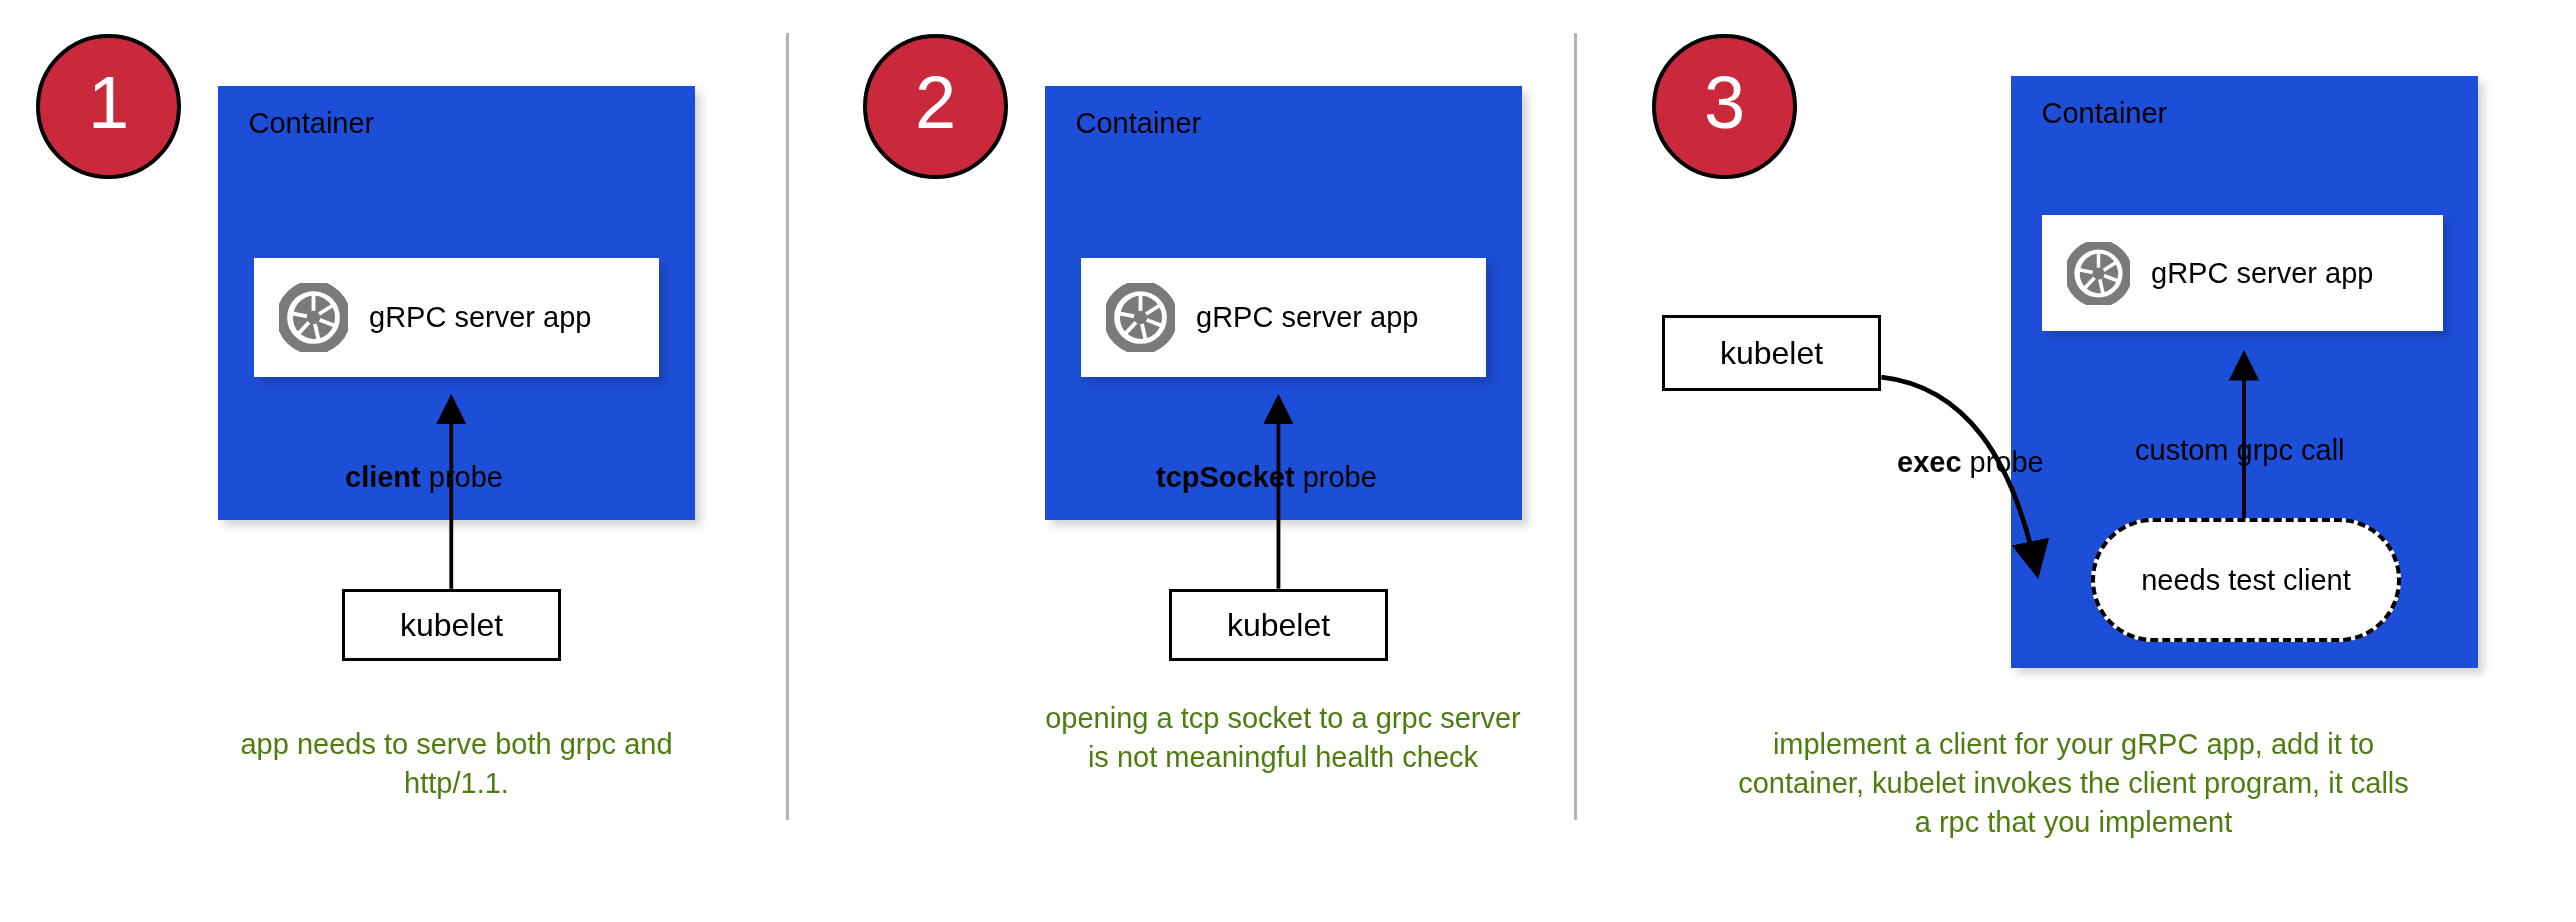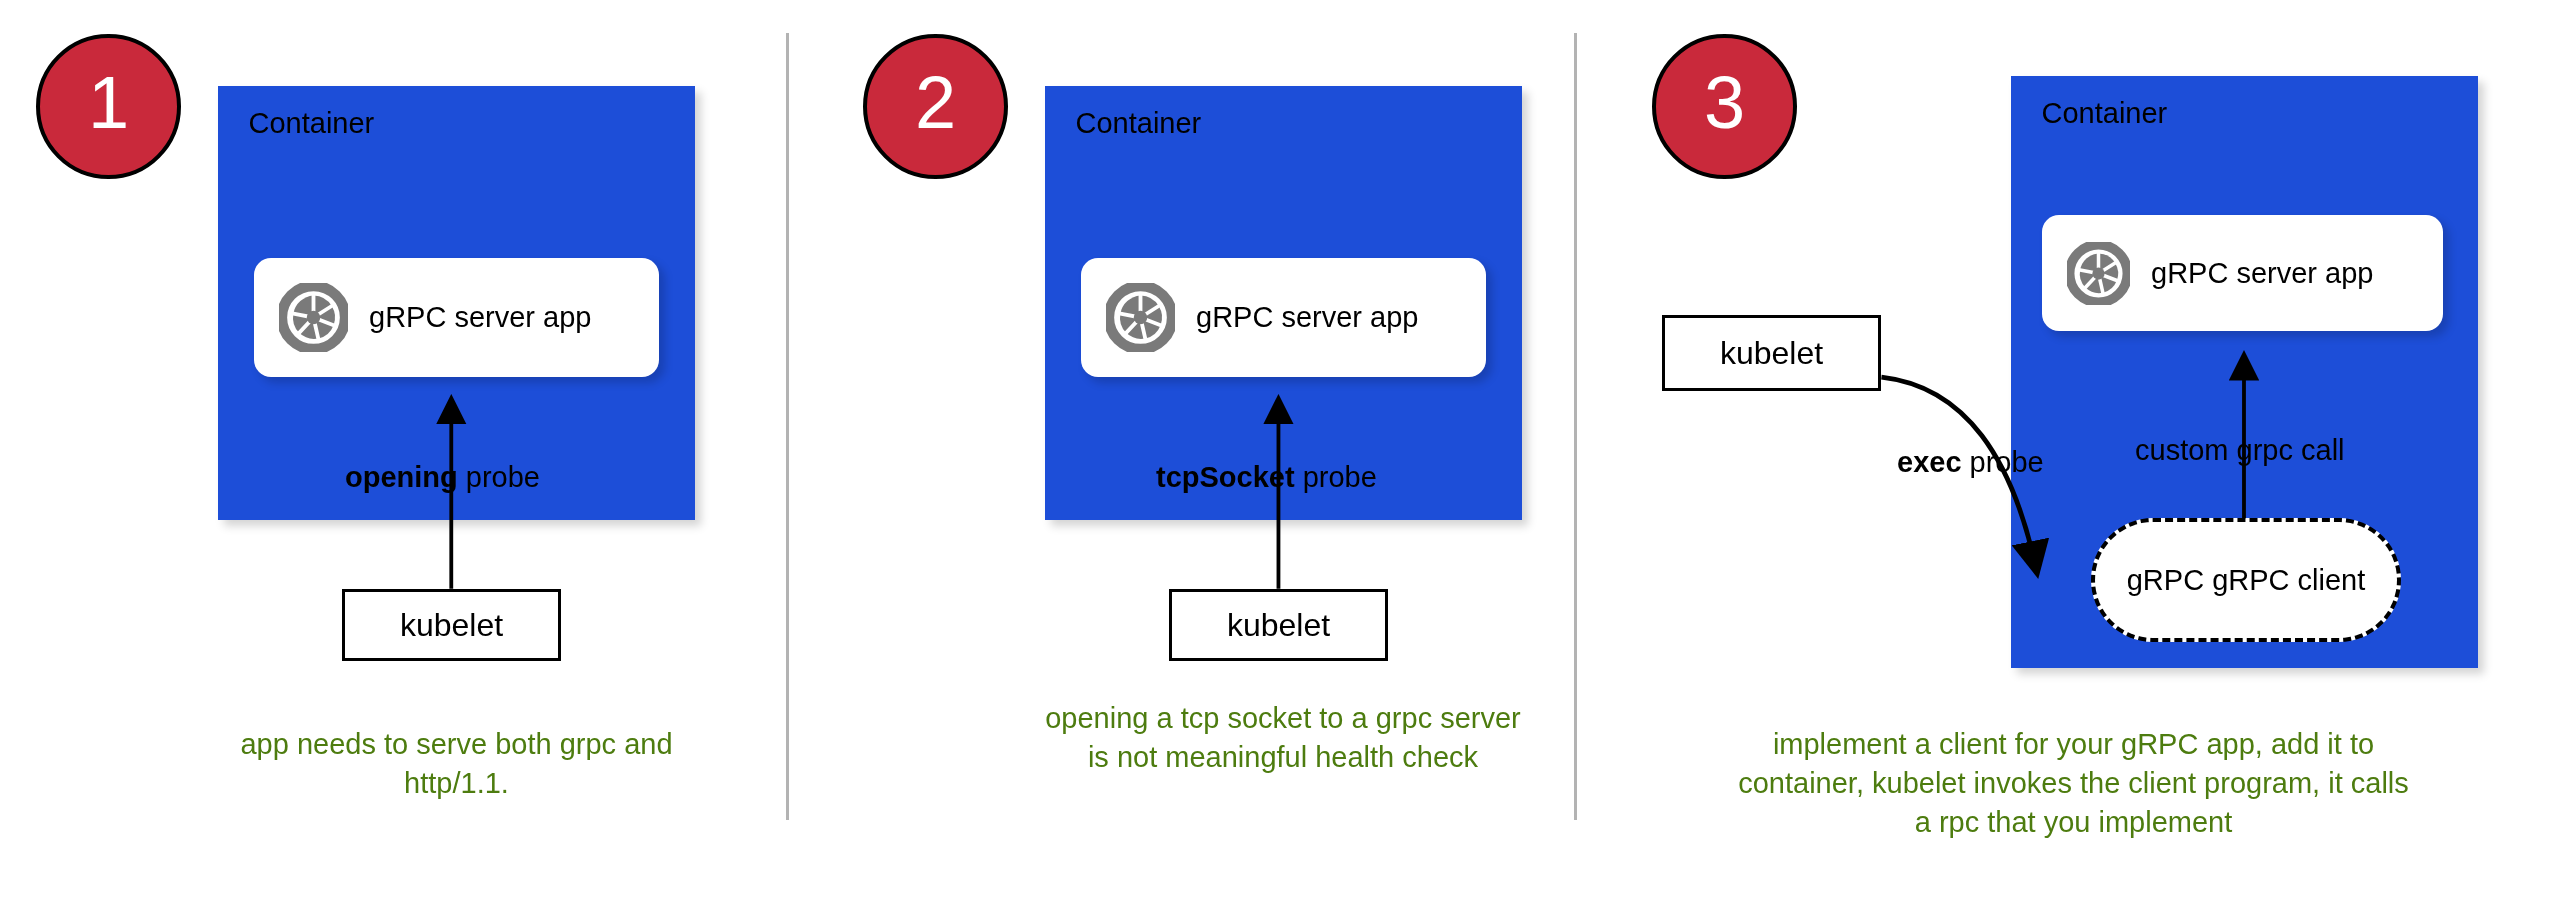--- a/index.html
+++ b/index.html
@@ -70,21 +70,20 @@
 
   
   .app-card {
     position: absolute;
     background: #ffffff;
     box-shadow: 5.7px 5.7px 8.6px rgba(0,0,0,0.17);
     display: flex;
     align-items: center;
     padding-left: 25px;
     box-sizing: border-box;
-    border-radius: 17px;
   }
   .app-card .app-label {
     font-size: 29px;
     margin-left: 21px;
     white-space: nowrap;
   }
   .grpc-icon { flex: 0 0 auto; display:block; }
 
   
   .kubelet-box {
@@ -171,21 +170,21 @@
         <line x1="36" y1="36" x2="41" y2="58"></line>
         <line x1="36" y1="36" x2="21" y2="52"></line>
         <line x1="36" y1="36" x2="15" y2="32"></line>
       </g>
       <circle cx="36" cy="36" r="7" fill="#7a7a7a"></circle>
     </svg>
     <div class="app-label">gRPC server app</div>
   </div>
 
   <div class="edge-label" style="left:345px; top:461px;">
-    <b>opening</b><span> probe</span>
+    <b>client</b><span> probe</span>
   </div>
 
   <div class="kubelet-box" style="left:342px; top:589px; width:219px; height:72px;">
     <span>kubelet</span>
   </div>
 
   <div class="caption" style="left:218px; top:725px; width:477px;">app needs to serve both grpc and http/1.1.</div>
 
   <div class="step-badge" style="left:863px; top:34px;">
     <span>2</span>
@@ -265,21 +264,21 @@
     <span>kubelet</span>
   </div>
 
   <div class="edge-label" style="left:1897px; top:446px;">
     <b>exec</b><span> probe</span>
   </div>
 
   <div class="edge-label" style="left:2135px; top:434px;">custom grpc call</div>
 
   <div class="dashed-pill" style="left:2091px; top:518px; width:310px; height:124px;">
-    <span>gRPC gRPC client</span>
+    <span>needs test client</span>
   </div>
 
   <div class="caption" style="left:1730px; top:725px; width:687px;">implement a client for your gRPC app, add it to container, kubelet invokes the client program, it calls a rpc that you implement</div>
 
   <svg class="edge-svg" viewBox="0 0 2700 967">
     <defs>
       <marker id="arrowhead" viewBox="0 0 12 12" refX="10" refY="6" markerWidth="8" markerHeight="8" orient="auto-start-reverse">
         <path d="M 0 0 L 12 6 L 0 12 z" fill="#000000"></path>
       </marker>
     </defs>

